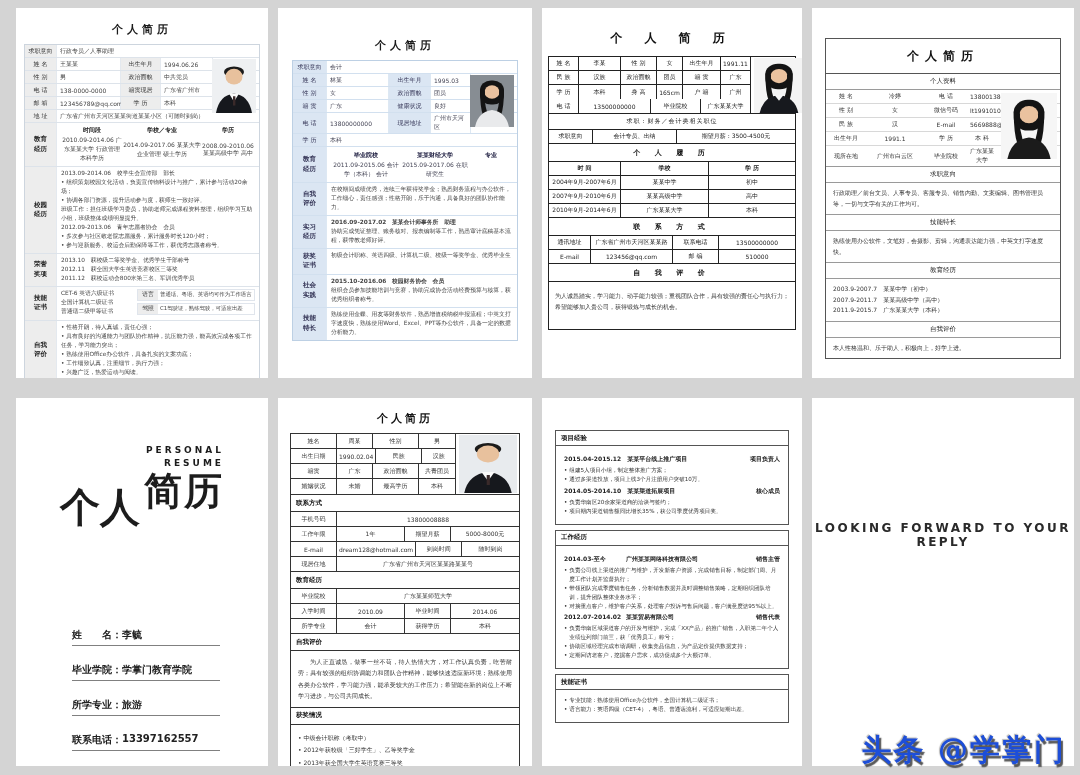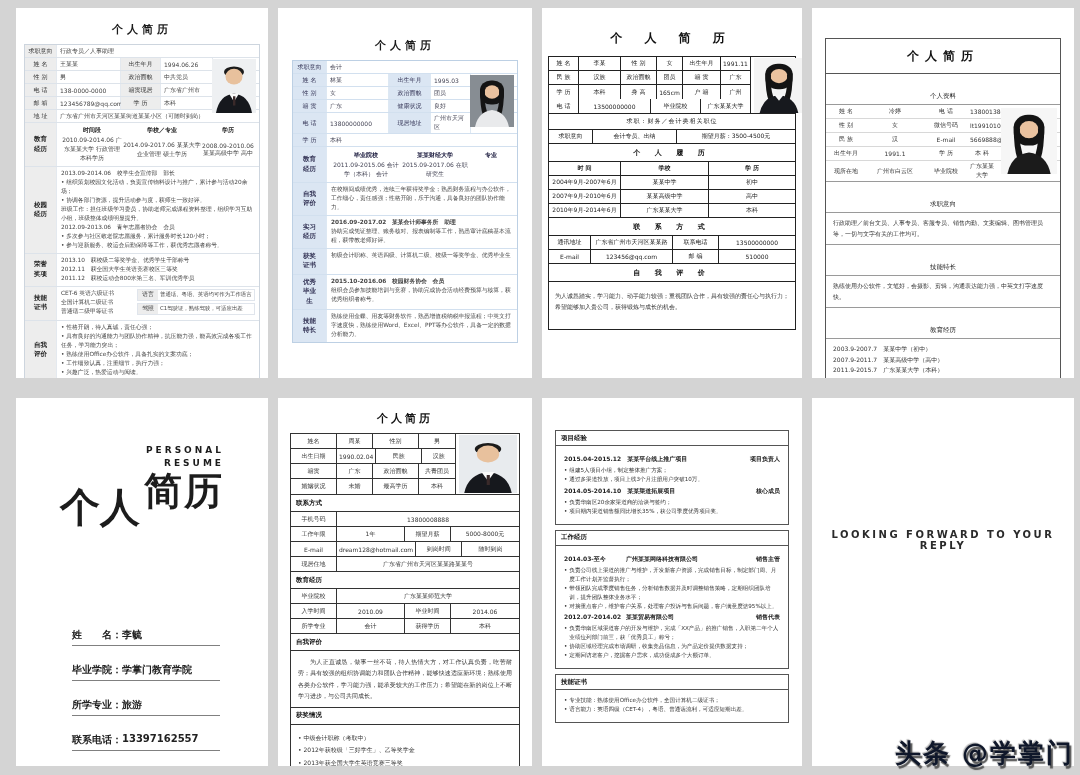--- a/index.html
+++ b/index.html
@@ -67,21 +67,21 @@
   .band3{text-align:center;font-size:6px;padding:3px;border-bottom:1px solid #222;letter-spacing:1px;}
   .c3o{grid-template-columns:44px 1fr 118px;}
   .h3{font-weight:bold;letter-spacing:6px;text-align:center;font-size:7px;padding:3.5px;border-bottom:1px solid #222;color:#111;}
   .c3e{grid-template-columns:72px 1fr 86px;}
   .c3c{grid-template-columns:42px 1fr 46px 76px;}
   .eval3{padding:9px 6px 16px;font-size:6px;line-height:1.8;color:#333;text-align:justify;}
 
   
   .box4{margin:30px 13px 0;border:1px solid #555;}
   .ttl4{font-size:12px;font-weight:bold;text-align:center;letter-spacing:6px;padding:9px 0 8px;border-bottom:1px solid #555;color:#111;}
-  .h4{text-align:center;font-size:6.5px;padding:3px 0;border-bottom:1px solid #9a9a9a;color:#222;margin-top:15px;}
+  .h4{text-align:center;font-size:6.5px;padding:3px 0;border-bottom:1px solid #9a9a9a;color:#222;}
   .prof4{position:relative;border-bottom:1px solid #9a9a9a;}
   .r4{display:grid;grid-template-columns:40px 58px 44px 1fr;min-height:14px;align-items:center;
     padding-right:64px;font-size:6px;border-bottom:1px solid #d8d8d8;}
   .r4:last-child{border-bottom:none;}
   .r4>*{text-align:center;padding:1px 2px;}
   .photo4{position:absolute;top:3px;right:3px;}
   .sec4body{padding:5px 7px;font-size:6px;line-height:1.75;color:#333;border-bottom:1px solid #9a9a9a;}
   .sec4body.last{border-bottom:none;}
 
   
@@ -118,24 +118,24 @@
   .enthead{display:grid;grid-template-columns:62px 1fr 74px;font-size:6px;font-weight:bold;color:#222;margin:3px 0 2px;}
   .enthead .pos{text-align:right;}
   .prjhead{display:grid;grid-template-columns:1fr 84px;font-size:6px;font-weight:bold;color:#222;margin:3px 0 2px;}
   .prjhead .pos{text-align:right;}
   .b7{display:flex;gap:2px;font-size:5.6px;line-height:1.6;color:#333;}
   .b7 .dot{flex:0 0 auto;}
 
   
   .c8{position:absolute;top:118px;left:0;right:0;text-align:center;color:#1a1a1a;}
   .c8 .cn{font-size:21px;font-weight:bold;letter-spacing:6px;}
-  .c8 .en{font-size:10px;font-weight:bold;letter-spacing:2.5px;margin-top:13px;color:#2a2a2a;}
+  .c8 .en{font-size:12px;font-weight:bold;letter-spacing:2.5px;margin-top:5px;color:#2a2a2a;}
 
   
-  .wm{position:absolute;right:6px;bottom:4px;font-size:26px;font-weight:bold;color:#0f172a;letter-spacing:2px;
+  .wm{position:absolute;right:14px;bottom:4px;font-size:30px;font-weight:bold;color:#1d4ed8;letter-spacing:2px;
     text-shadow:2px 3px 1px #585858,-1px -1px 1px #b5b5b5;z-index:5;}
 </style>
 </head>
 <body>
 
 <div class="board">
 
   <div class="page p1">
     <div class="ttl">个人简历</div>
     <div class="t1">
@@ -393,21 +393,21 @@
       <div class="sec2">
         <div class="seclb2">
             <span>获奖证书</span>
           </div>
         <div class="secbody">
           <div class="ln">初级会计职称、英语四级、计算机二级、校级一等奖学金、优秀毕业生</div>
         </div>
       </div>
       <div class="sec2">
         <div class="seclb2">
-            <span>优秀毕业生</span>
+            <span>社会实践</span>
           </div>
         <div class="secbody">
           <div class="ln" style="font-weight:bold;">2015.10-2016.06　校园财务协会　会员</div>
           <div class="ln">组织会员参加技能培训与竞赛，协助完成协会活动经费预算与核算，获优秀组织者称号。</div>
         </div>
       </div>
       <div class="sec2" style="border-bottom:none;">
         <div class="seclb2">
             <span>技能特长</span>
           </div>

